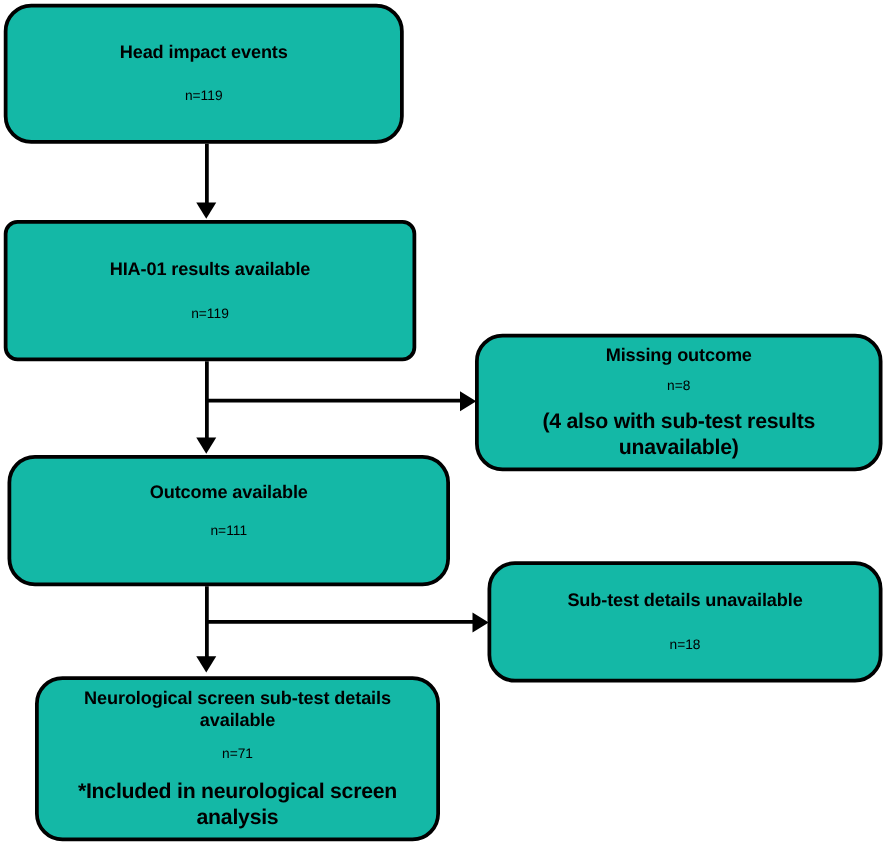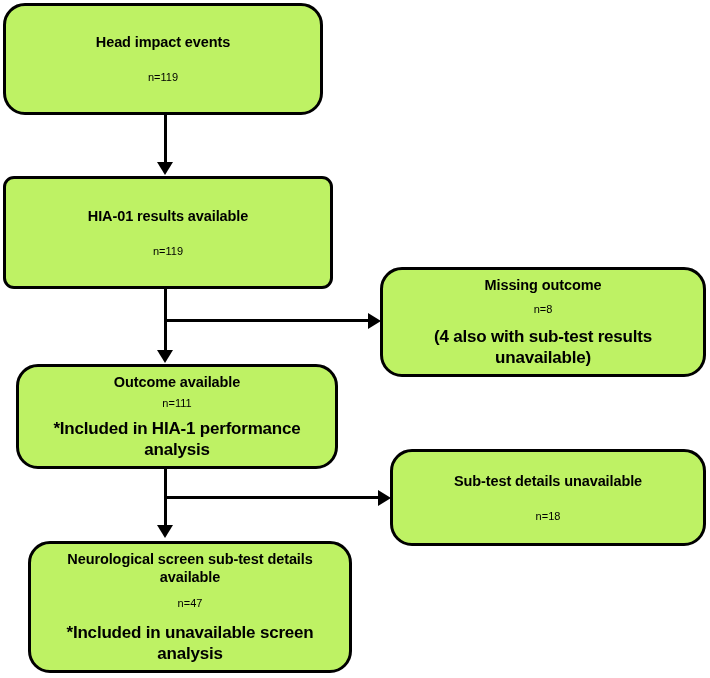--- a/index.html
+++ b/index.html
@@ -17,21 +17,21 @@
     width: 710px;
     height: 678px;
     background: #ffffff;
     overflow: hidden;
   }
   .node {
     position: absolute;
     box-sizing: border-box;
     border: 3px solid #000000;
     border-radius: 22px;
-    background: #bef264;
+    background: #14b8a6;
     display: flex;
     flex-direction: column;
     align-items: center;
     justify-content: center;
     text-align: center;
     padding: 6px 10px;
   }
   .node .title {
     font-weight: bold;
     font-size: 14.5px;
@@ -107,41 +107,40 @@
   <div class="arrow-right" style="left:368px; top:313px;"></div>
 
   <div class="node" style="left:380px; top:267px; width:326px; height:110px;">
     <div class="title">Missing outcome</div>
     <div class="gap-sm"></div>
     <div class="count">n=8</div>
     <div class="gap-sm"></div>
     <div class="note">(4 also with sub-test results unavailable)</div>
   </div>
 
-  <div class="node" style="left:16px; top:364px; width:322px; height:105px;">
+  <div class="node" style="left:6px; top:364px; width:354px; height:105px;">
     <div class="title">Outcome available</div>
     <div class="gap-sm"></div>
     <div class="count">n=111</div>
     <div class="gap-sm"></div>
-    <div class="note">*Included in HIA-1 performance analysis</div>
   </div>
 
   <div class="vline" style="left:164px; top:469px; height:57px;"></div>
   <div class="arrow-down" style="left:157px; top:525px;"></div>
 
   <div class="hline" style="left:164px; top:496px; width:216px;"></div>
   <div class="arrow-right" style="left:378px; top:490px;"></div>
 
   <div class="node" style="left:390px; top:449px; width:316px; height:97px;">
     <div class="title">Sub-test details unavailable</div>
     <div class="gap-md"></div>
     <div class="count">n=18</div>
   </div>
 
   <div class="node" style="left:28px; top:541px; width:324px; height:132px;">
     <div class="title" style="max-width:270px;">Neurological screen sub-test details available</div>
     <div class="gap-sm"></div>
-    <div class="count">n=47</div>
+    <div class="count">n=71</div>
     <div class="gap-sm"></div>
-    <div class="note">*Included in unavailable screen analysis</div>
+    <div class="note">*Included in neurological screen analysis</div>
   </div>
 
 </div>
 
 </body></html>

